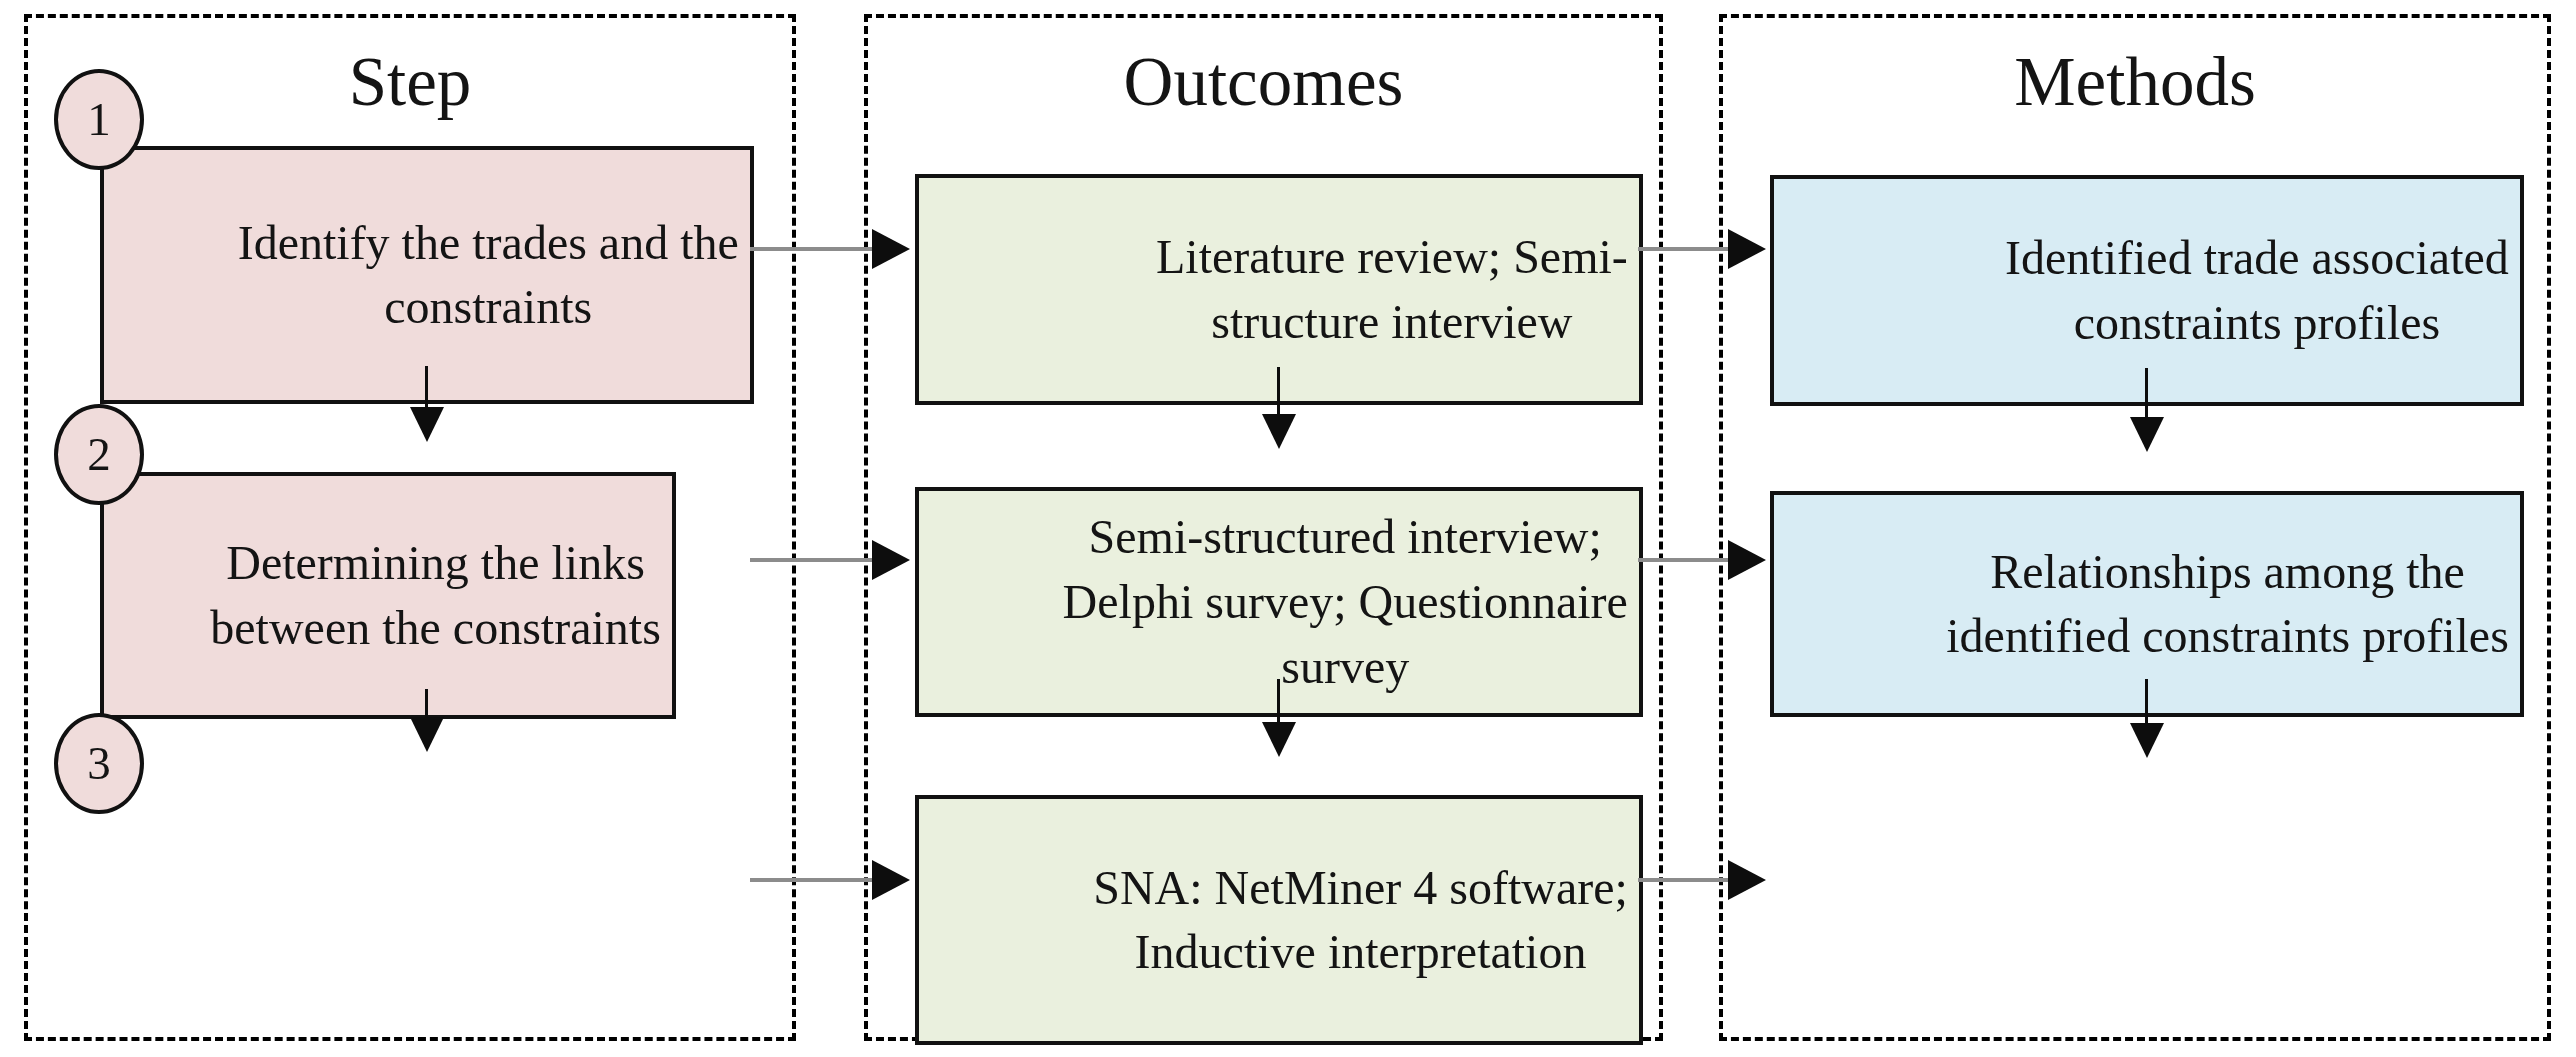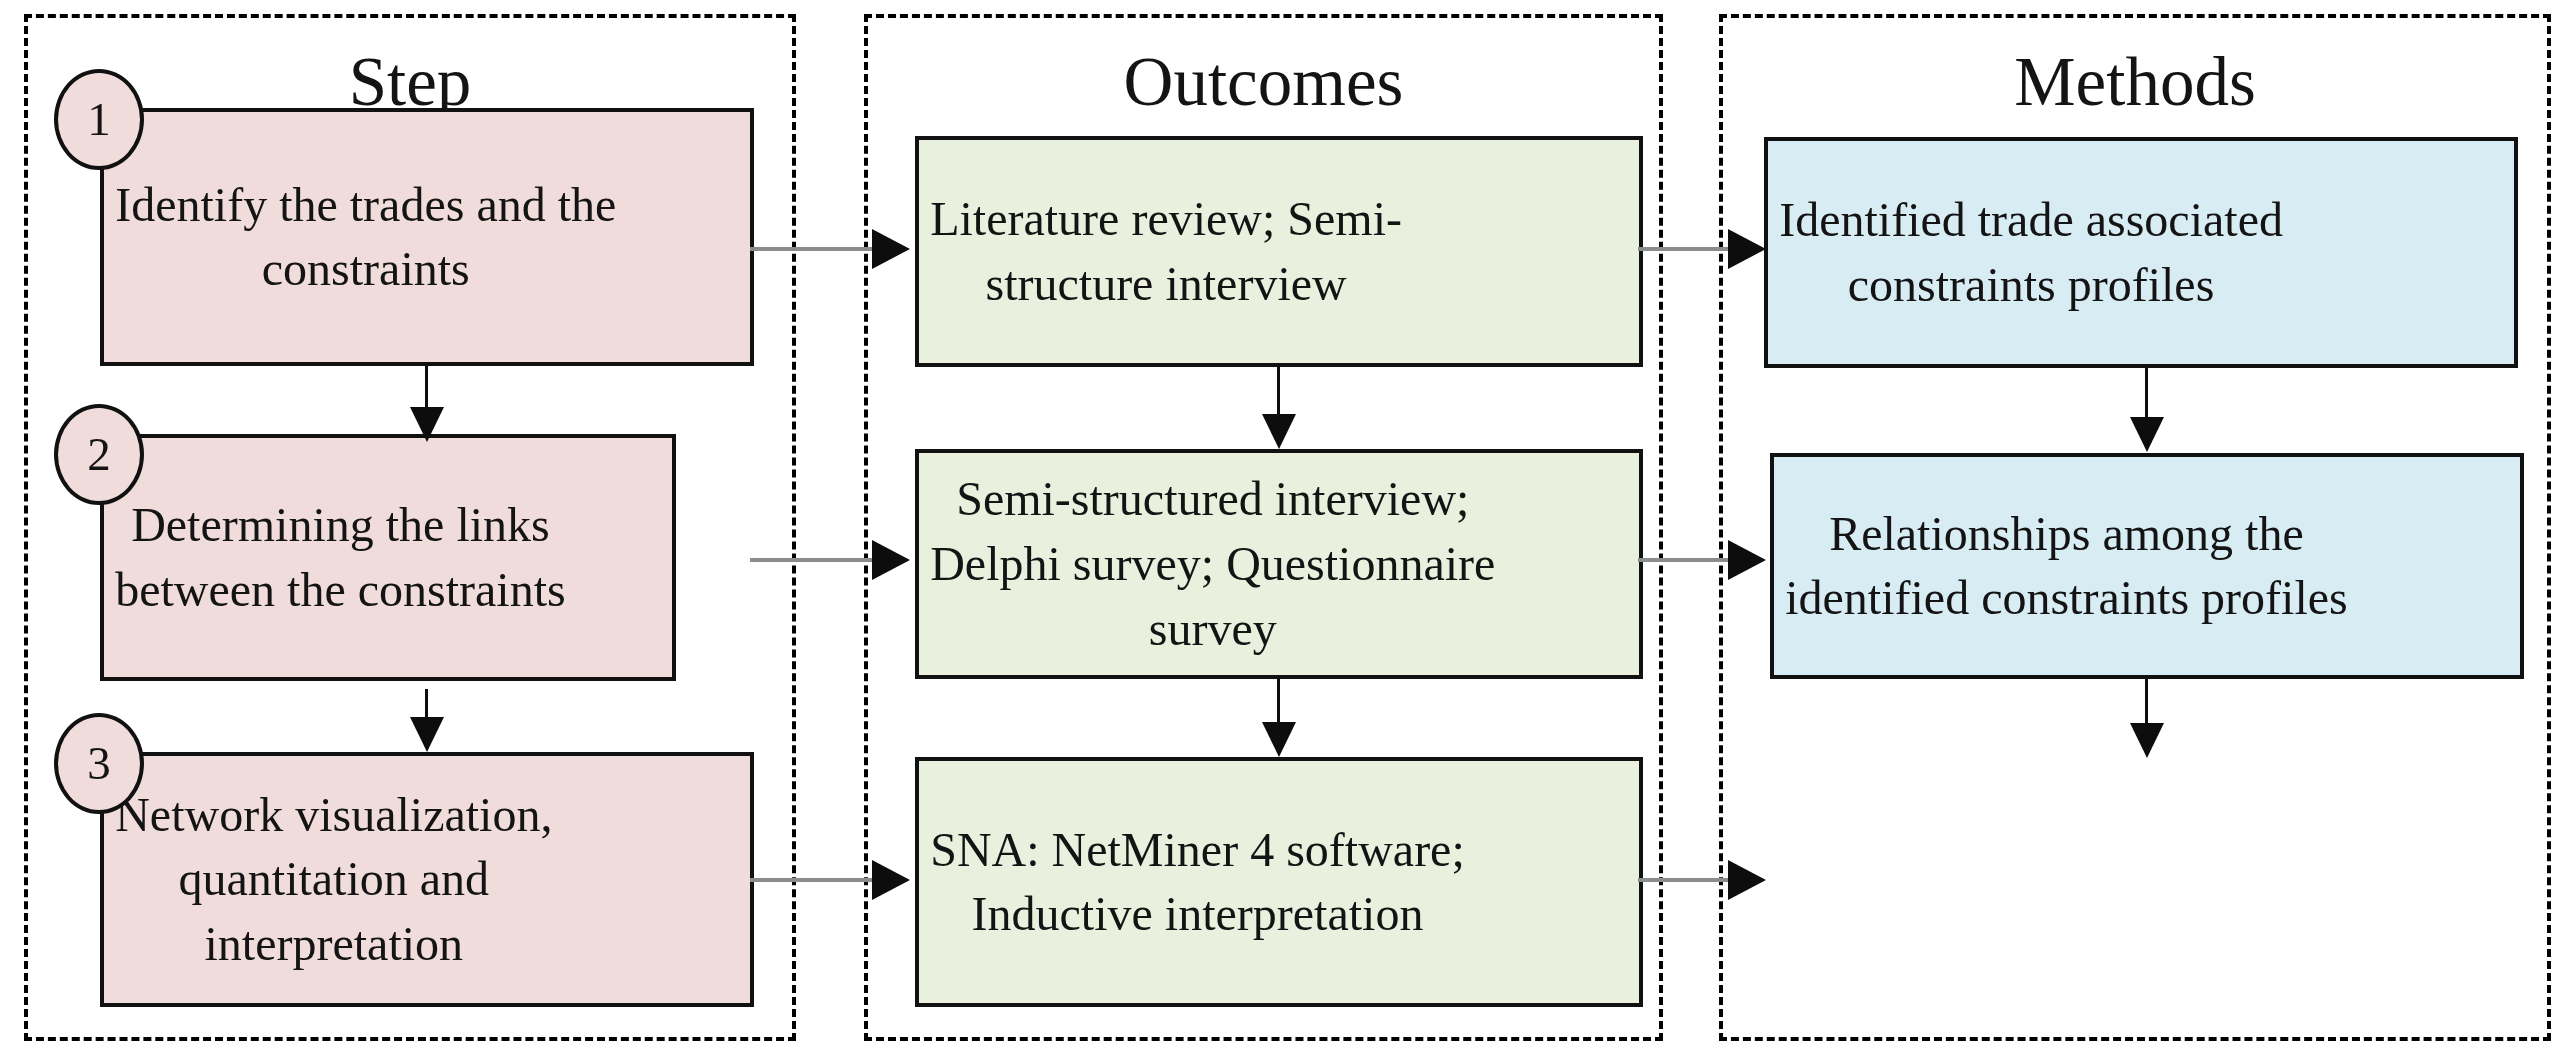--- a/index.html
+++ b/index.html
@@ -32,22 +32,23 @@
     position:absolute;
     left:0;top:27px;width:100%;
     text-align:center;
     font-size:69px;
     line-height:1.1;
     color:var(--text-color);
   }
   .box{
     position:absolute;
     border:4.8px solid var(--box-border);
-    display:flex;align-items:center;justify-content:flex-start;
+    display:flex;align-items:center;justify-content:flex-end;
     text-align:center;
+    margin-top:38px;
   }
   .box.pink{background:var(--step-fill);}
   .box.green{background:var(--methods-fill);}
   .box.blue{background:var(--outcomes-fill);}
   .box-text{
     white-space:pre-line;
     font-size:48px;
     line-height:1.35;
     padding:0 11.2px;
   }
@@ -115,25 +116,20 @@
     </div>
     <div class="badge" style="left:26px;top:386px;">
       <span>2</span>
     </div>
 
     <div class="varrow" style="left:381px;top:671px;height:63px;">
       <i class="vshaft"></i>
       <i class="vhead"></i>
     </div>
 
-    <div class="box pink" style="left:72px;top:734px;width:654px;height:255px;">
-      <div class="box-text">Network visualization,
-quantitation and
-interpretation</div>
-    </div>
     <div class="badge" style="left:26px;top:695px;">
       <span>3</span>
     </div>
   </section>
 
   <section class="panel" style="left:864px;width:799px;">
     <div class="col-header">Outcomes</div>
 
     <div class="box green" style="left:47px;top:118px;width:728px;height:231px;">
       <div class="box-text">Literature review; Semi-
@@ -158,21 +154,21 @@
 
     <div class="box green" style="left:47px;top:739px;width:728px;height:250px;">
       <div class="box-text">SNA: NetMiner 4 software;
 Inductive interpretation</div>
     </div>
   </section>
 
   <section class="panel" style="left:1719px;width:832px;">
     <div class="col-header">Methods</div>
 
-    <div class="box blue" style="left:41px;top:119px;width:754px;height:231px;font-family:Liberation Serif, serif;">
+    <div class="box blue" style="left:47px;top:119px;width:754px;height:231px;font-family:Liberation Serif, serif;">
       <div class="box-text">Identified  trade associated
 constraints profiles</div>
     </div>
 
     <div class="varrow" style="left:406px;top:350px;height:84px;">
       <i class="vshaft"></i>
       <i class="vhead"></i>
     </div>
 
     <div class="box blue" style="left:47px;top:435px;width:754px;height:226px;">

